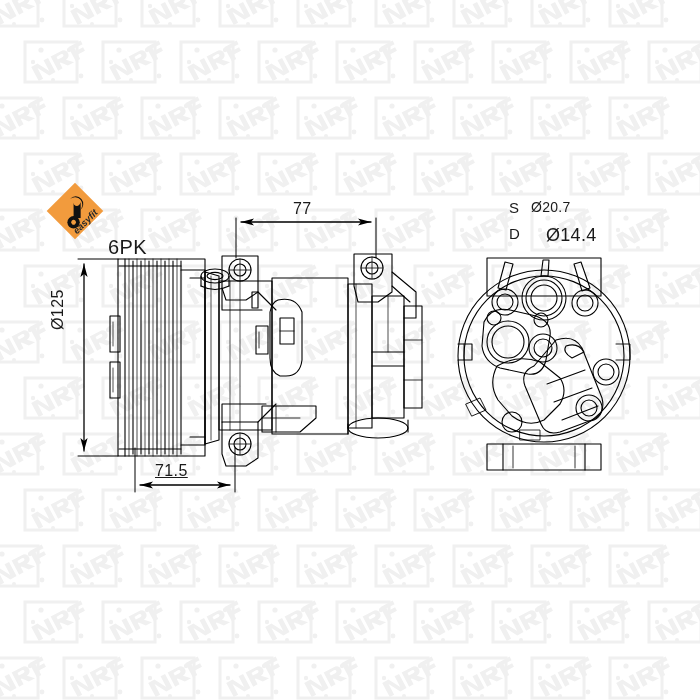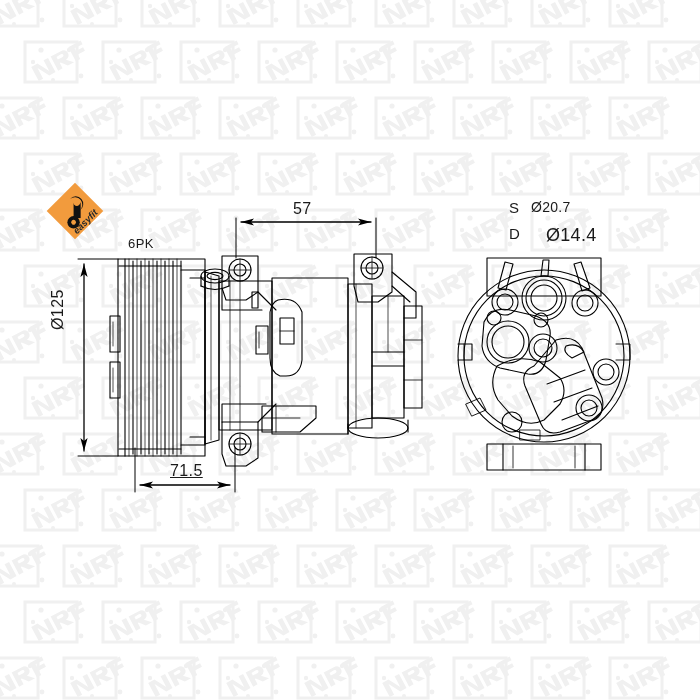--- a/index.html
+++ b/index.html
@@ -15,23 +15,23 @@
   .wm{position:absolute;width:78px;height:56px;opacity:1;}
 
   
   .draw-layer{position:absolute;left:0;top:0;width:700px;height:700px;z-index:2;}
 
   
   .badge{position:absolute;left:44px;top:180px;width:62px;height:62px;z-index:4;}
 
   
   .lbl{position:absolute;z-index:5;color:#1a1a1a;white-space:pre;}
-  .lbl-6pk{left:128px;top:236px;font-size:13px;letter-spacing:.4px;}
+  .lbl-6pk{left:108px;top:236px;font-size:20px;letter-spacing:.4px;}
   .lbl-92{left:293px;top:200px;font-size:16px;letter-spacing:.4px;}
-  .lbl-715{left:170px;top:462px;font-size:16px;letter-spacing:.4px;text-decoration:underline;}
+  .lbl-715{left:155px;top:462px;font-size:16px;letter-spacing:.4px;text-decoration:underline;}
   .lbl-d125{left:49px;top:330px;font-size:16px;letter-spacing:.4px;
             transform:rotate(-90deg);transform-origin:left top;}
   .lbl-s{left:509px;top:199px;font-size:15px;letter-spacing:.3px;}
   .lbl-sv{left:531px;top:199px;font-size:14px;letter-spacing:.3px;}
   .lbl-d{left:509px;top:225px;font-size:15px;letter-spacing:.3px;}
   .lbl-dv{left:546px;top:225px;font-size:18px;letter-spacing:.3px;}
 </style>
 </head>
 <body>
 
@@ -2013,21 +2013,21 @@
         <circle cx="22" cy="38" r="2.4" fill="#f29b3d"></circle>
         <path d="M25,35 L36,24 L41,29 L30,40 Z"></path>
         <path d="M36,19 a7.5,7.5 0 1,1 -1,14.8 a6,6 0 1,0 1,-14.8 Z"></path>
         <circle cx="38.5" cy="26" r="3.6" fill="#f29b3d"></circle>
       </g>
       <text x="31" y="49" font-family="&quot;Liberation Sans&quot;, sans-serif" font-size="9.5" font-style="italic" font-weight="bold" text-anchor="middle" fill="#2b2b2b">easyfit</text>
     </g>
   </svg>
 
   <div class="lbl lbl-6pk">6PK</div>
-  <div class="lbl lbl-92">57</div>
+  <div class="lbl lbl-92">77</div>
   <div class="lbl lbl-715">71.5</div>
   <div class="lbl lbl-d125">Ø125</div>
   <div class="lbl lbl-s">S</div>
   <div class="lbl lbl-sv">Ø20.7</div>
   <div class="lbl lbl-d">D</div>
   <div class="lbl lbl-dv">Ø14.4</div>
 
 </div>
 
 </body></html>

